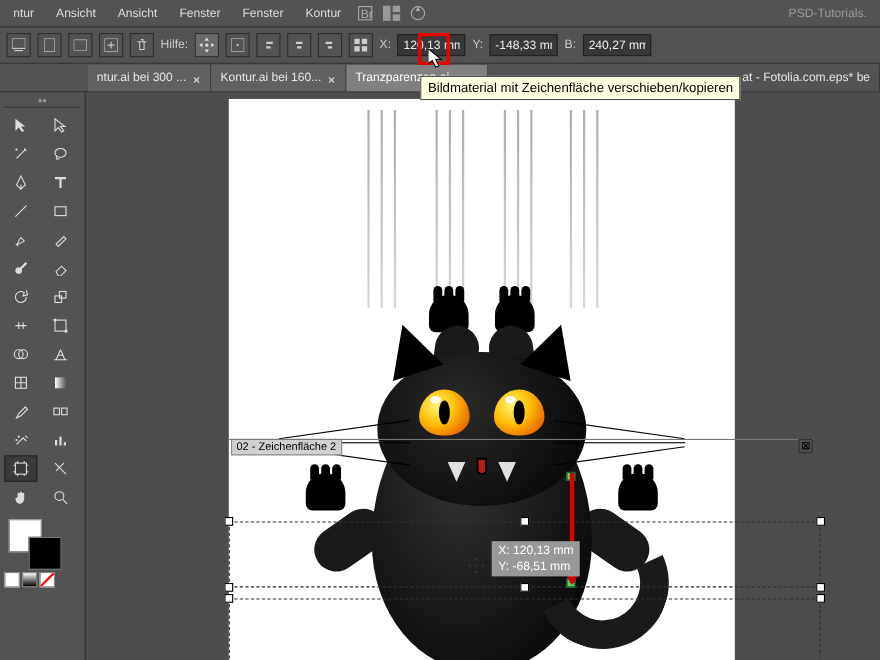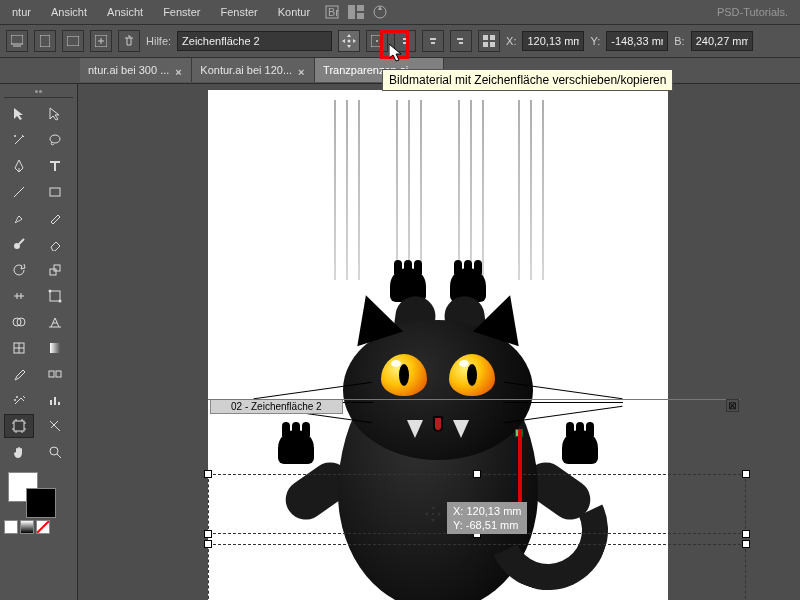--- a/index.html
+++ b/index.html
@@ -6,21 +6,21 @@
 body{background:#535353;width:800px;height:600px;overflow:hidden;position:relative}
 .menubar{height:24px;background:#535353;display:flex;align-items:center;padding:0 4px;color:#ddd;gap:4px}
 .menubar .m{padding:2px 8px;cursor:pointer}
 .menubar .spacer{flex:1}
 .menubar .ico{width:20px;height:20px;display:flex;align-items:center;justify-content:center;color:#aaa}
 .brand{color:#999;font-size:11px;padding:0 8px}
 .ctrlbar{height:34px;background:#535353;border-top:1px solid #2f2f2f;border-bottom:1px solid #2f2f2f;display:flex;align-items:center;padding:0 6px;gap:6px;color:#ddd}
 .ctrlbar .ibtn{width:22px;height:22px;background:#535353;border:1px solid #2f2f2f;display:flex;align-items:center;justify-content:center;color:#ccc;cursor:pointer}
 .ctrlbar .lbl{color:#ccc}
 .ctrlbar .txt{background:#383838;border:1px solid #222;color:#eee;padding:2px 4px;height:20px}
-.tabbar{height:26px;background:#535353;display:flex;align-items:flex-start;padding-left:80px;color:#ddd;border-bottom:1px solid #2a2a2a}
+.tabbar{height:26px;background:#535353;display:flex;align-items:center;padding-left:80px;color:#ddd;border-bottom:1px solid #2a2a2a}
 .tab{height:24px;display:flex;align-items:center;padding:0 8px;gap:6px;background:#606060;color:#e5e5e5;border-right:1px solid #3a3a3a;cursor:pointer}
 .tab.active{background:#808080;color:#fff}
 .tab .x{width:8px;height:8px;display:inline-block;color:#ccc;font-weight:bold}
 .toolbox{position:absolute;left:0;top:84px;width:78px;bottom:0;background:#535353;border-right:1px solid #2a2a2a;padding:6px 4px}
 .toolbox .tabhead{height:8px;background:#535353;border-bottom:1px solid #333;margin-bottom:4px;display:flex;justify-content:center;gap:1px}
 .toolbox .tabhead span{width:3px;height:3px;background:#999;border-radius:50%}
 .tgrid{display:grid;grid-template-columns:1fr 1fr;gap:2px}
 .tool{width:30px;height:24px;display:flex;align-items:center;justify-content:center;color:#ddd;cursor:pointer;border:1px solid transparent}
 .tool.sel{background:#3a3a3a;border:1px solid #222}
 .swatches{margin-top:8px;position:relative;height:44px}
@@ -40,29 +40,29 @@
 .body{position:absolute;left:50%;transform:translateX(-50%);top:150px;width:200px;height:260px;background:radial-gradient(ellipse at 40% 30%,#333,#000);border-radius:50% 50% 48% 48%/55% 55% 45% 45%}
 .head{position:absolute;left:50%;transform:translateX(-50%);top:120px;width:190px;height:140px;background:radial-gradient(circle at 40% 35%,#2a2a2a,#000);border-radius:50%}
 .ear{position:absolute;width:0;height:0;border-left:24px solid transparent;border-right:24px solid transparent;border-bottom:46px solid #000}
 .eye{position:absolute;width:46px;height:42px;background:radial-gradient(circle at 35% 35%,#fff176 0%,#ffc107 40%,#e65100 90%);border-radius:50% 50% 48% 48%/60% 60% 40% 40%}
 .eye .pupil{position:absolute;left:50%;top:50%;transform:translate(-50%,-50%);width:10px;height:22px;background:#000;border-radius:50%}
 .eye .hl{position:absolute;left:10px;top:6px;width:10px;height:7px;background:#fff;border-radius:50%;opacity:.9}
 .mouth{position:absolute;left:50%;top:96px;transform:translateX(-50%);width:10px;height:16px;background:#b71c1c;border:2px solid #000;border-radius:0 0 10px 10px}
 .fang{position:absolute;width:0;height:0;border-left:8px solid transparent;border-right:8px solid transparent;border-top:18px solid #e0e0e0}
 .whisker{position:absolute;height:1px;background:#000;width:120px}
 .tail{position:absolute;right:-40px;bottom:30px;width:120px;height:120px;border:26px solid #1a1a1a;border-radius:50%;border-left-color:transparent;border-top-color:transparent;transform:rotate(20deg)}
-.abLabel{position:absolute;left:132px;top:315px;background:#d0d0d0;color:#000;font-size:10px;padding:1px 20px;border:1px solid #888}
+.abLabel{position:absolute;left:132px;top:315px;background:#d0d0d0;color:#000;font-size:10px;padding:1px 4px;border:1px solid #888}
 .abX{position:absolute;left:648px;top:315px;width:13px;height:13px;border:1px solid #333;text-align:center;line-height:11px;font-size:10px;cursor:pointer}
 .dashbox{position:absolute;border:1px dashed #333}
 .handle{position:absolute;width:8px;height:8px;background:#fff;border:1px solid #000}
 .tooltip{position:absolute;left:382px;top:69px;background:#ffffe1;border:1px solid #555;color:#000;padding:3px 6px;font-size:12px;z-index:20}
 .redbox{position:absolute;left:380px;top:30px;width:29px;height:29px;border:3px solid #e00;z-index:15;pointer-events:none}
 .cursorArrow{position:absolute;left:389px;top:44px;z-index:16;pointer-events:none}
 .moveCursor{position:absolute;left:347px;top:422px;width:16px;height:16px;color:#333;z-index:10}
-.hintbox{position:absolute;left:369px;top:418px;background:#999;color:#fff;padding:2px 6px;z-index:9;line-height:14px}
+.hintbox{position:absolute;left:369px;top:408px;background:#999;color:#fff;padding:2px 6px;z-index:9;line-height:14px}
 .centerpt{position:absolute;width:8px;height:8px;background:#6c6;border:1px solid #063}
 .redarrow{position:absolute;left:440px;top:346px;width:4px;height:100px;background:#d00}
 .redarrow:after{content:'';position:absolute;left:-5px;bottom:-2px;border-left:7px solid transparent;border-right:7px solid transparent;border-top:12px solid #d00}
 .greenline{position:absolute;left:441px;top:346px;width:2px;height:100px;background:#2a8}
 svg{display:block}
 </style>
 </head>
 <body>
 
 <div class="menubar">
@@ -117,21 +117,20 @@
         <rect width="12" height="12" fill="none" stroke="#ccc"></rect>
         <path d="M6 3v6M3 6h6" stroke="#ccc"></path>
       </svg>
     </div>
   <div class="ibtn">
       <svg width="12" height="12">
         <path d="M2 3h8M4 3v7h4V3M5 1h2v2" fill="none" stroke="#ccc"></path>
       </svg>
     </div>
   <span class="lbl">Hilfe:</span>
-  <input class="txt" style="width: 155px;" value="Zeichenfläche 2">
   <div class="ibtn" style="background:#6a6a6a">
       <svg width="14" height="14">
         <path d="M7 0l2 3h-4zM7 14l-2-3h4zM0 7l3-2v4zM14 7l-3 2v-4z" fill="#ddd"></path>
         <circle cx="7" cy="7" r="1.5" fill="#ddd"></circle>
       </svg>
     </div>
   <div class="ibtn">
       <svg width="12" height="12">
         <rect width="12" height="12" fill="none" stroke="#ccc"></rect>
         <circle cx="6" cy="6" r="1" fill="#ccc"></circle>
@@ -173,26 +172,29 @@
     <path d="M0 0 L0 14 L4 11 L7 17 L10 16 L7 10 L12 10 Z" fill="#fff" stroke="#000"></path>
   </svg>
 <div class="tooltip">Bildmaterial mit Zeichenfläche verschieben/kopieren</div>
 
 <div class="tabbar">
   <div class="tab">
       <span>ntur.ai bei 300 ...</span>
       <span class="x">×</span>
     </div>
   <div class="tab">
-      <span>Kontur.ai bei 120...</span>
+      <span>Kontur.ai bei 160...</span>
       <span class="x">×</span>
     </div>
   <div class="tab active">
       <span>Tranzparenzen.ai ...</span>
       <span class="x">×</span>
+    </div>
+  <div class="tab" style="margin-left:auto;background:#535353">
+      <span>at - Fotolia.com.eps* be</span>
     </div>
 </div>
 
 <div class="toolbox">
   <div class="tabhead">
       <span></span>
       <span></span>
     </div>
   <div class="tgrid">
     <div class="tool">

